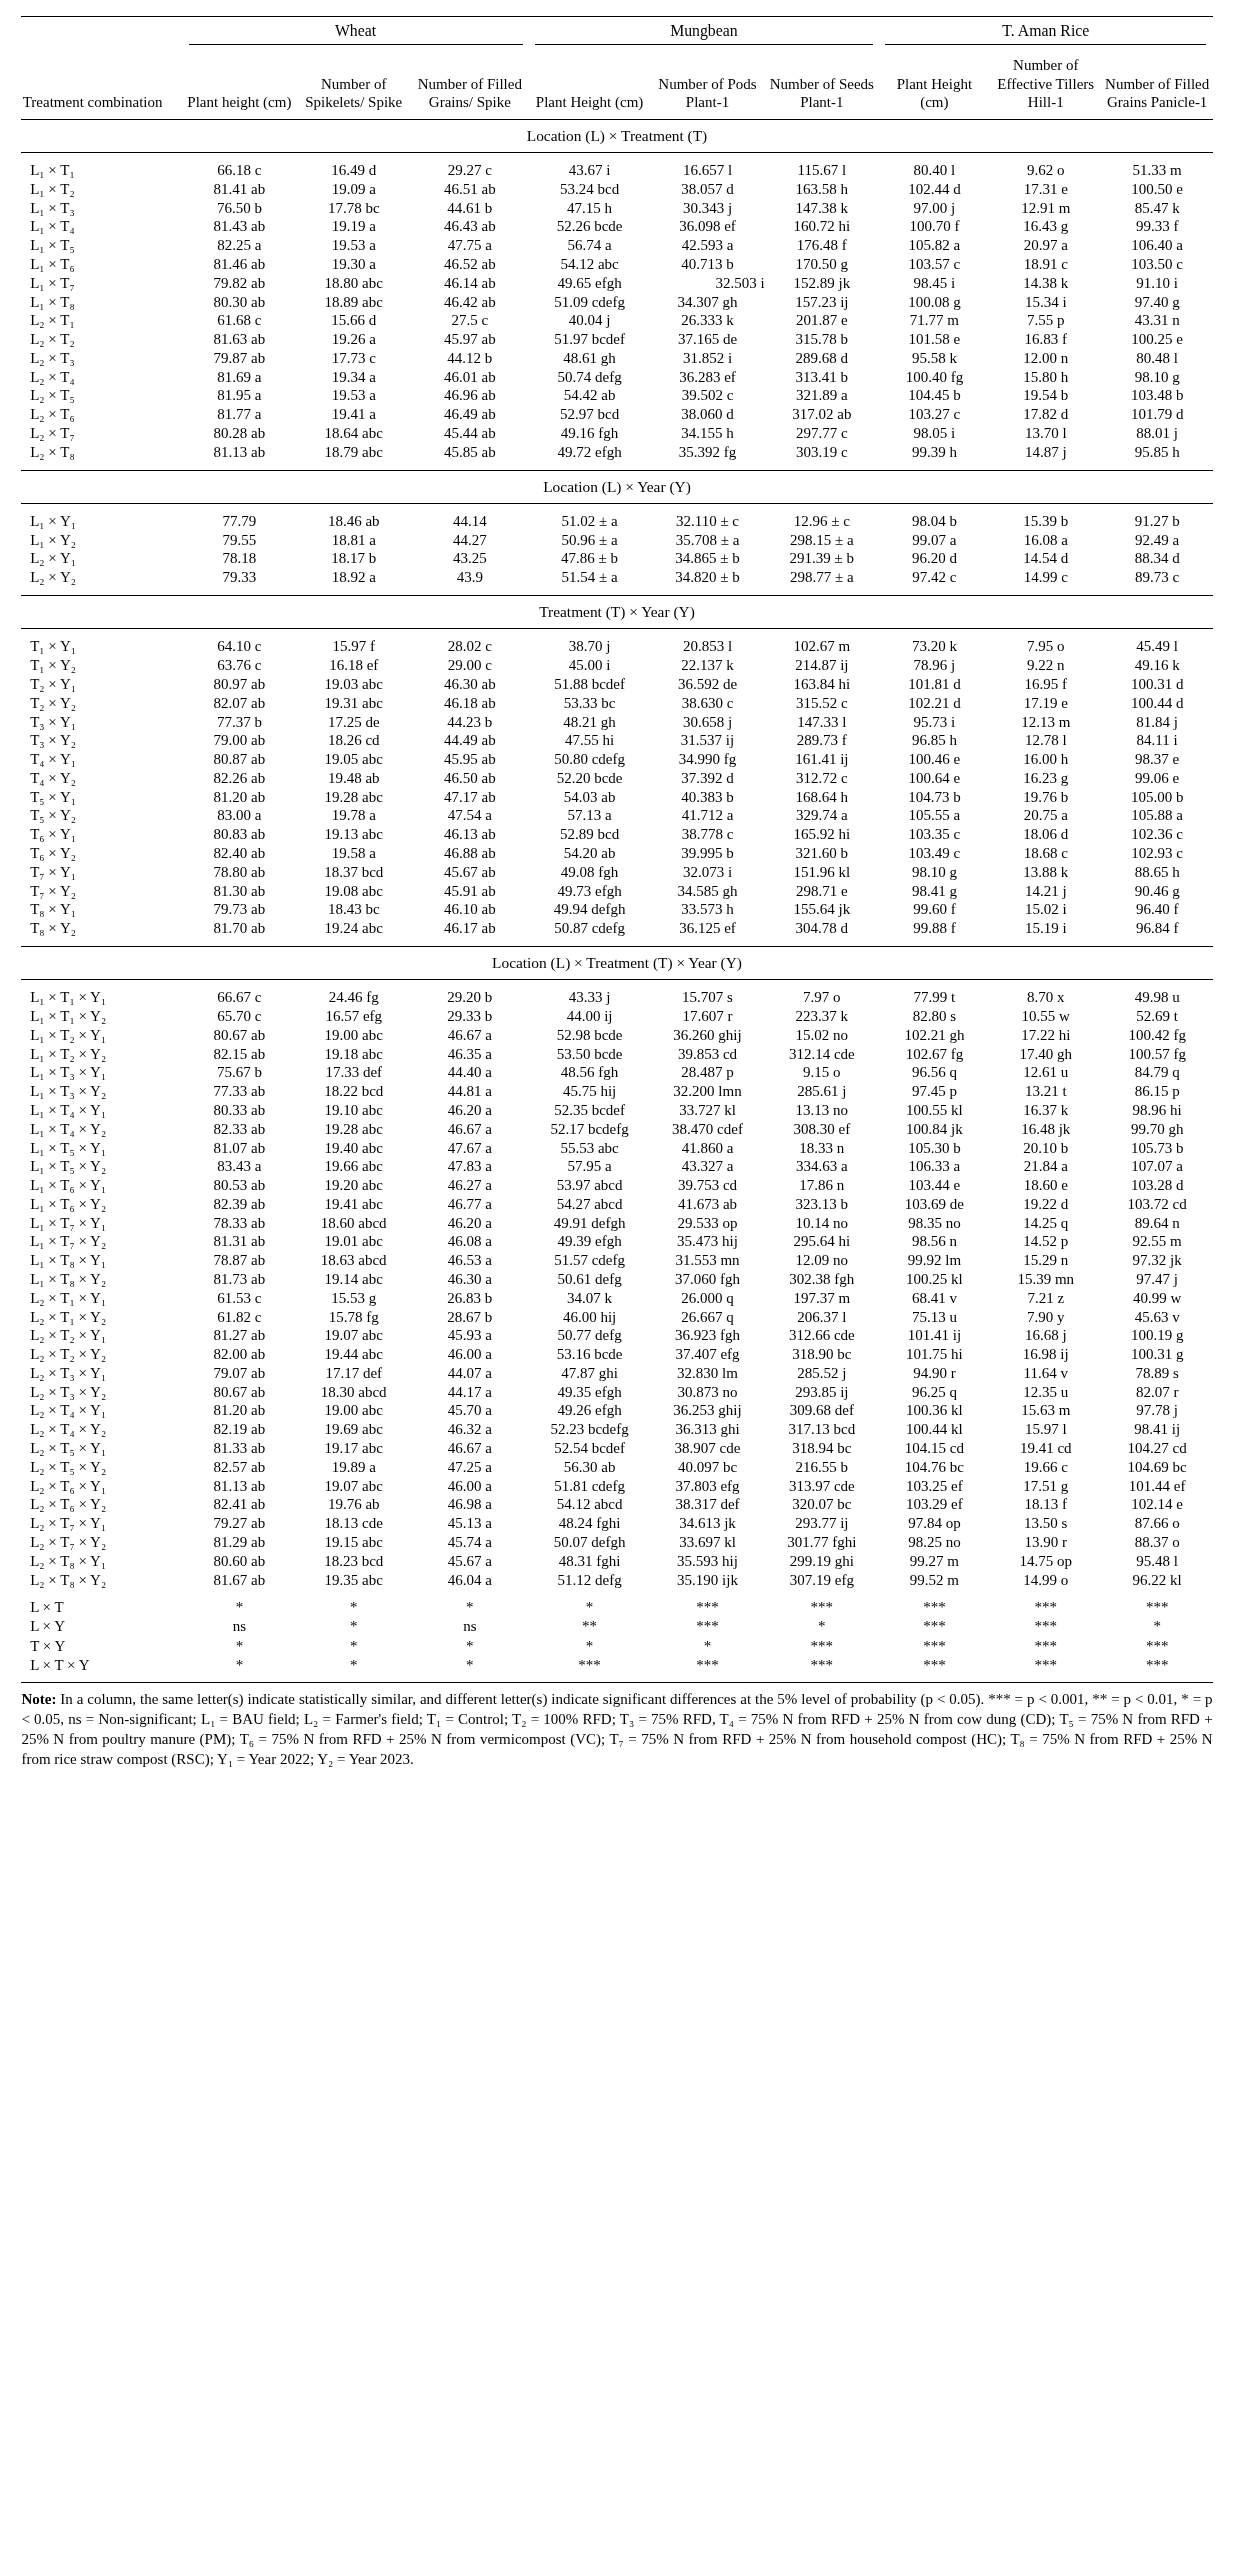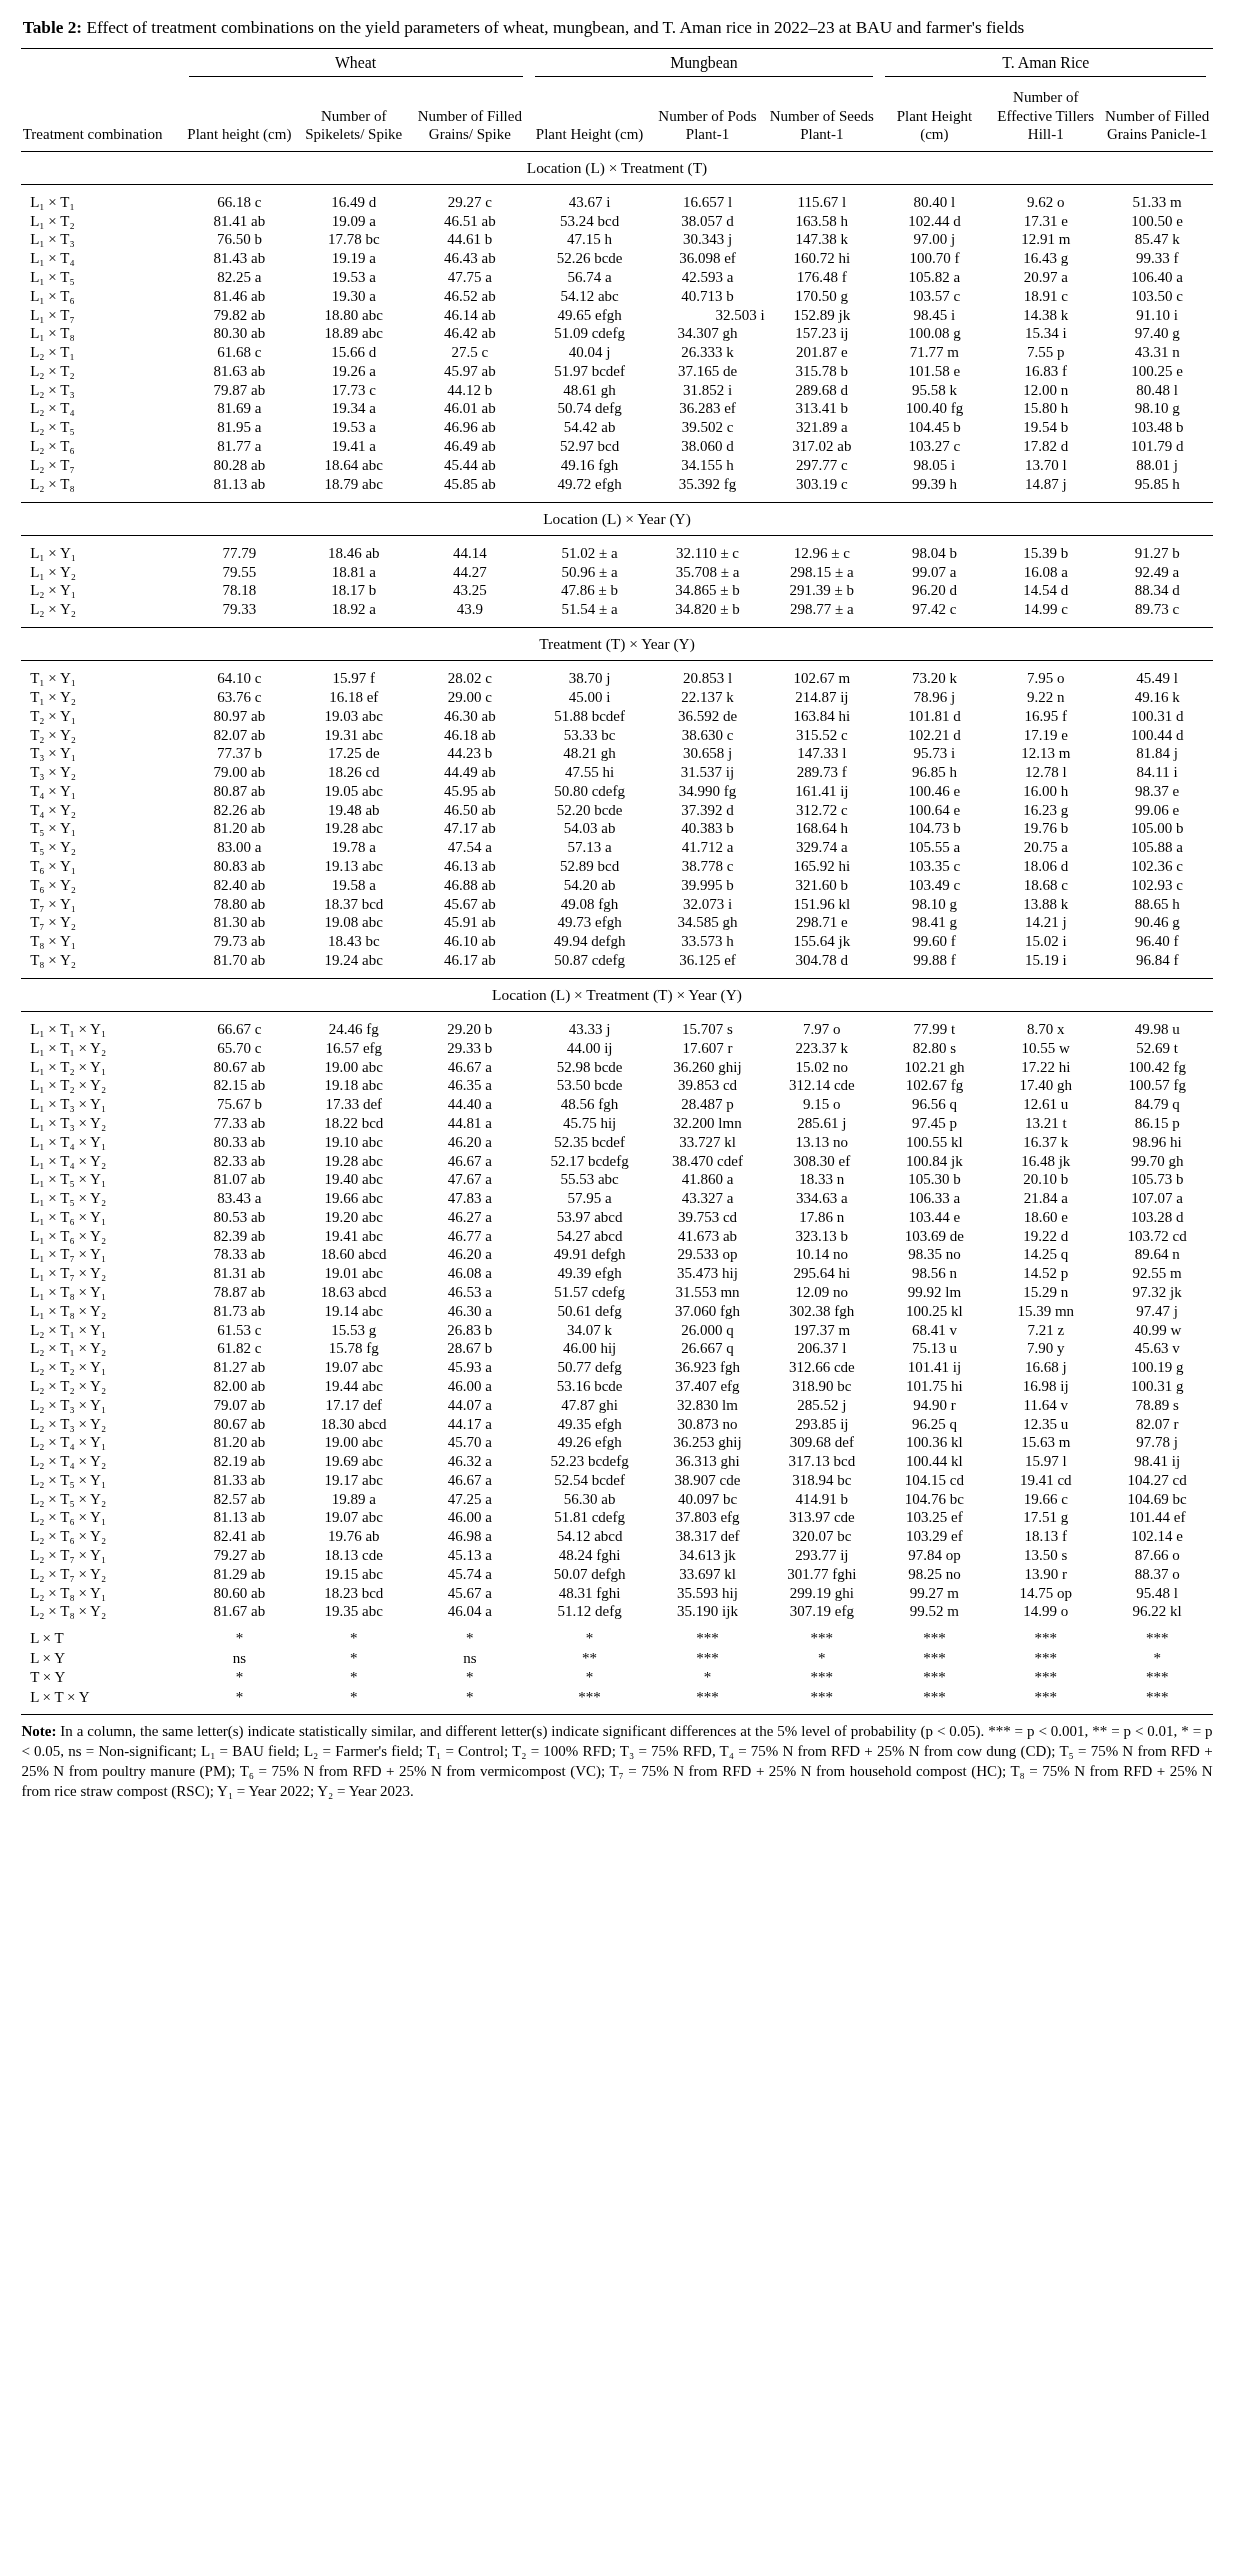--- a/index.html
+++ b/index.html
@@ -100,23 +100,20 @@
     border-top: 1.9px solid #000;
     text-align: justify;
   }
   .note .nl { font-weight: bold; }
 </style>
 </head>
 <body>
 
 <div class="page">
 
-  <div class="caption">
-    <span class="lbl">Table 2:</span><span> Effect of treatment combinations on the yield parameters of wheat, mungbean, and T. Aman rice in 2022–23 at BAU and farmer's fields</span>
-  </div>
 
   <table class="main">
     <colgroup>
       <col style="width:13.5%">
       <col style="width:9.6%">
       <col style="width:9.6%">
       <col style="width:9.9%">
       <col style="width:10.2%">
       <col style="width:9.6%">
       <col style="width:9.6%">
@@ -917,21 +914,21 @@
           <td class="num" style="padding: 0.9px 0px;">19.41 cd</td>
           <td class="num" style="padding: 0.9px 0px;">104.27 cd</td>
         </tr>
         <tr>
           <td class="c0" style="padding: 0.9px 0px;">L₂ × T₅ × Y₂</td>
           <td class="num" style="padding: 0.9px 0px;">82.57 ab</td>
           <td class="num" style="padding: 0.9px 0px;">19.89 a</td>
           <td class="num" style="padding: 0.9px 0px;">47.25 a</td>
           <td class="num" style="padding: 0.9px 0px;">56.30 ab</td>
           <td class="num" style="padding: 0.9px 0px;">40.097 bc</td>
-          <td class="num" style="padding: 0.9px 0px;">414.91 b</td>
+          <td class="num" style="padding: 0.9px 0px;">216.55 b</td>
           <td class="num" style="padding: 0.9px 0px;">104.76 bc</td>
           <td class="num" style="padding: 0.9px 0px;">19.66 c</td>
           <td class="num" style="padding: 0.9px 0px;">104.69 bc</td>
         </tr>
         <tr>
           <td class="c0" style="padding: 0.9px 0px;">L₂ × T₆ × Y₁</td>
           <td class="num" style="padding: 0.9px 0px;">81.13 ab</td>
           <td class="num" style="padding: 0.9px 0px;">19.07 abc</td>
           <td class="num" style="padding: 0.9px 0px;">46.00 a</td>
           <td class="num" style="padding: 0.9px 0px;">51.81 cdefg</td>

